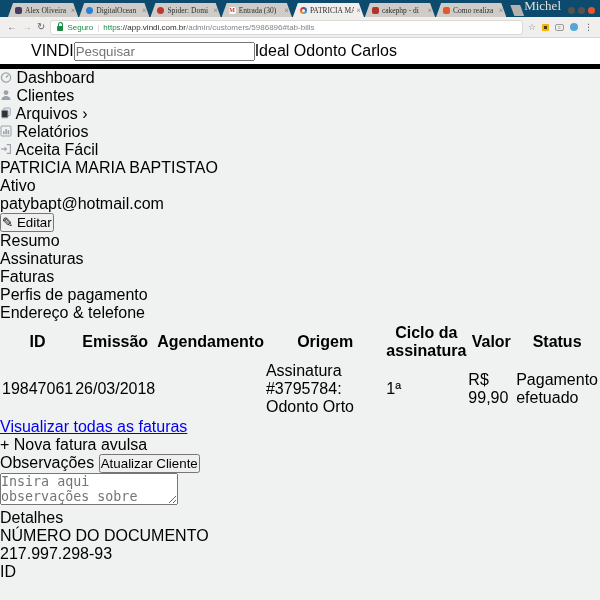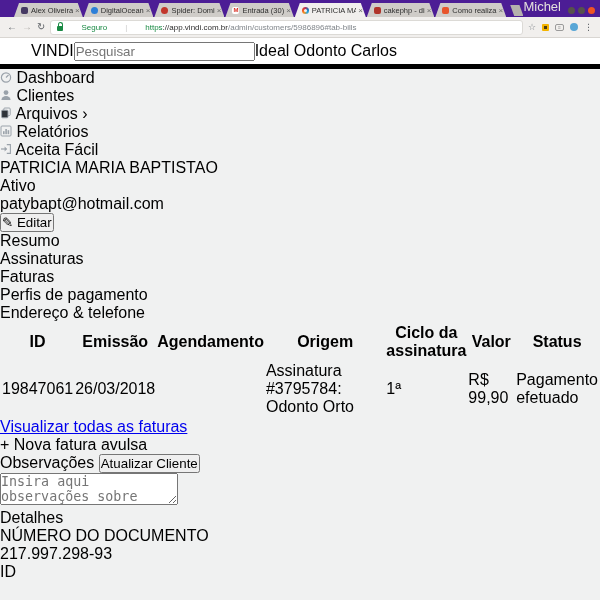--- a/index.html
+++ b/index.html
@@ -1,20 +1,20 @@
 <!DOCTYPE html>
 <html><head>
 <meta charset="utf-8">
 <style>
   * { margin:0; padding:0; box-sizing:border-box; }
   html,body { font-family:"Liberation Sans","DejaVu Sans",sans-serif; }
   .screen { width:600px; height:600px; overflow:hidden; position:relative; background:#f0f1f1; }
 
   
-  .titlebar { height:17px; background:#4c1d95; display:flex; align-items:flex-end; padding-left:14px; }
+  .titlebar { height:17px; background:#0c4a6e; display:flex; align-items:flex-end; padding-left:8px;font-family:Liberation Serif, serif; }
   .btab { width:71px; height:14px; margin-right:1px; background:#cfccc8; display:flex; align-items:center;
           padding:0 3px 0 7px; font-size:7.5px; color:#2e2e2e;
           clip-path:polygon(5px 0, calc(100% - 5px) 0, 100% 100%, 0 100%); }
   .btab.active { background:#f1efed; }
   .btab .ttl { flex:1; overflow:hidden; white-space:nowrap; }
   .btab .cl { color:#6b6b6b; font-size:8px; margin-left:2px; }
   .fav { width:7px; height:7px; border-radius:2px; margin-right:3px; flex:0 0 auto;
          display:flex; align-items:center; justify-content:center; font-size:6px; font-weight:bold; }
   .fav-alex { background:#463a63; }
   .fav-do { background:#2d7fd8; border-radius:50%; }
@@ -29,21 +29,21 @@
   .winuser { margin-left:auto; color:#e4e0dc; font-size:13px; padding-bottom:3px; }
   .windots { display:flex; gap:3px; align-items:center; margin:0 5px 3px 7px; }
   .windots span { width:7px; height:7px; border-radius:50%; }
   .wd-min,.wd-max { background:#57524c; }
   .wd-close { background:#ef5423; }
 
   .urlbar { height:21px; background:#f1efed; border-bottom:1px solid #d9d6d2; display:flex; align-items:center; padding:0 7px; gap:5px; }
   .navbtn { font-size:10px; color:#5f6368; line-height:1; }
   .navbtn.dim { color:#b4b1ad; }
   .omnibox { flex:1; height:15px; background:#fff; border:1px solid #dcdad6; border-radius:3px;
-             display:flex; align-items:center; padding:0 6px; gap:18px; font-size:8px; }
+             display:flex; align-items:center; padding:0 6px; gap:4px; font-size:8px; }
   .lockicon { width:6px; height:5px; background:#1a8a44; border-radius:1px; position:relative; margin-top:3px; }
   .lockicon::before { content:''; position:absolute; top:-4px; left:0.5px; width:3px; height:4px;
                       border:1px solid #1a8a44; border-bottom:none; border-radius:3px 3px 0 0; }
   .sec { color:#1a8a44; }
   .urlsep { color:#ccc; }
   .u-scheme { color:#1a8a44; }
   .u-host { color:#2c2c2c; }
   .u-path { color:#80868b; }
   .uicons { display:flex; align-items:center; gap:6px; }
   .star { font-size:9px; color:#80868b; line-height:1; }

